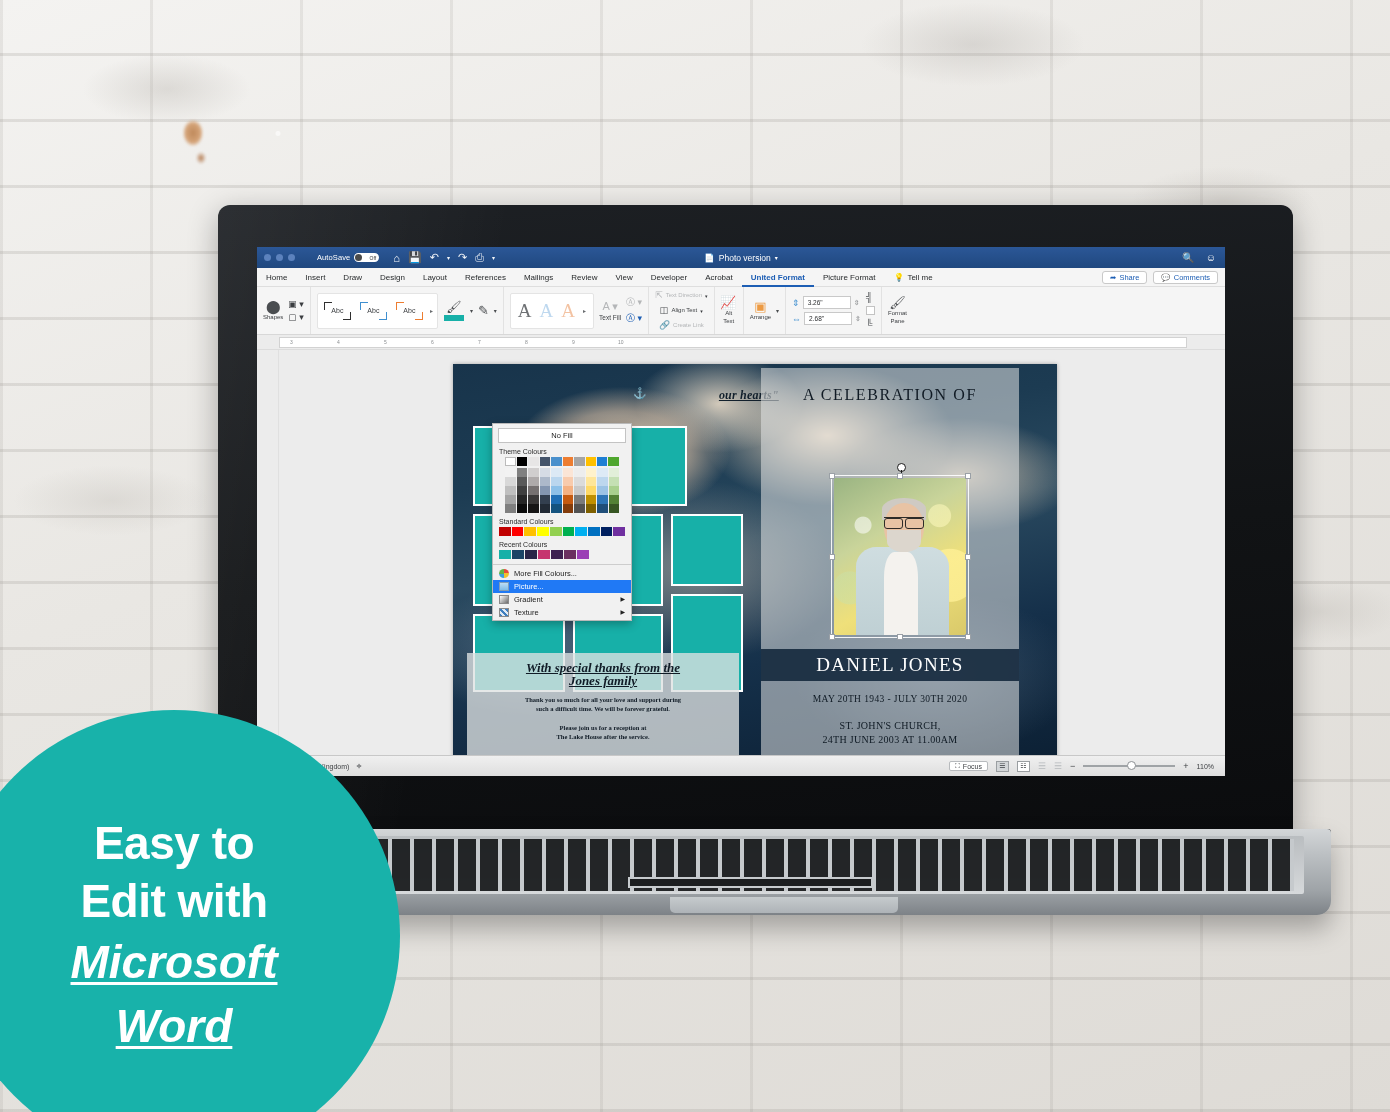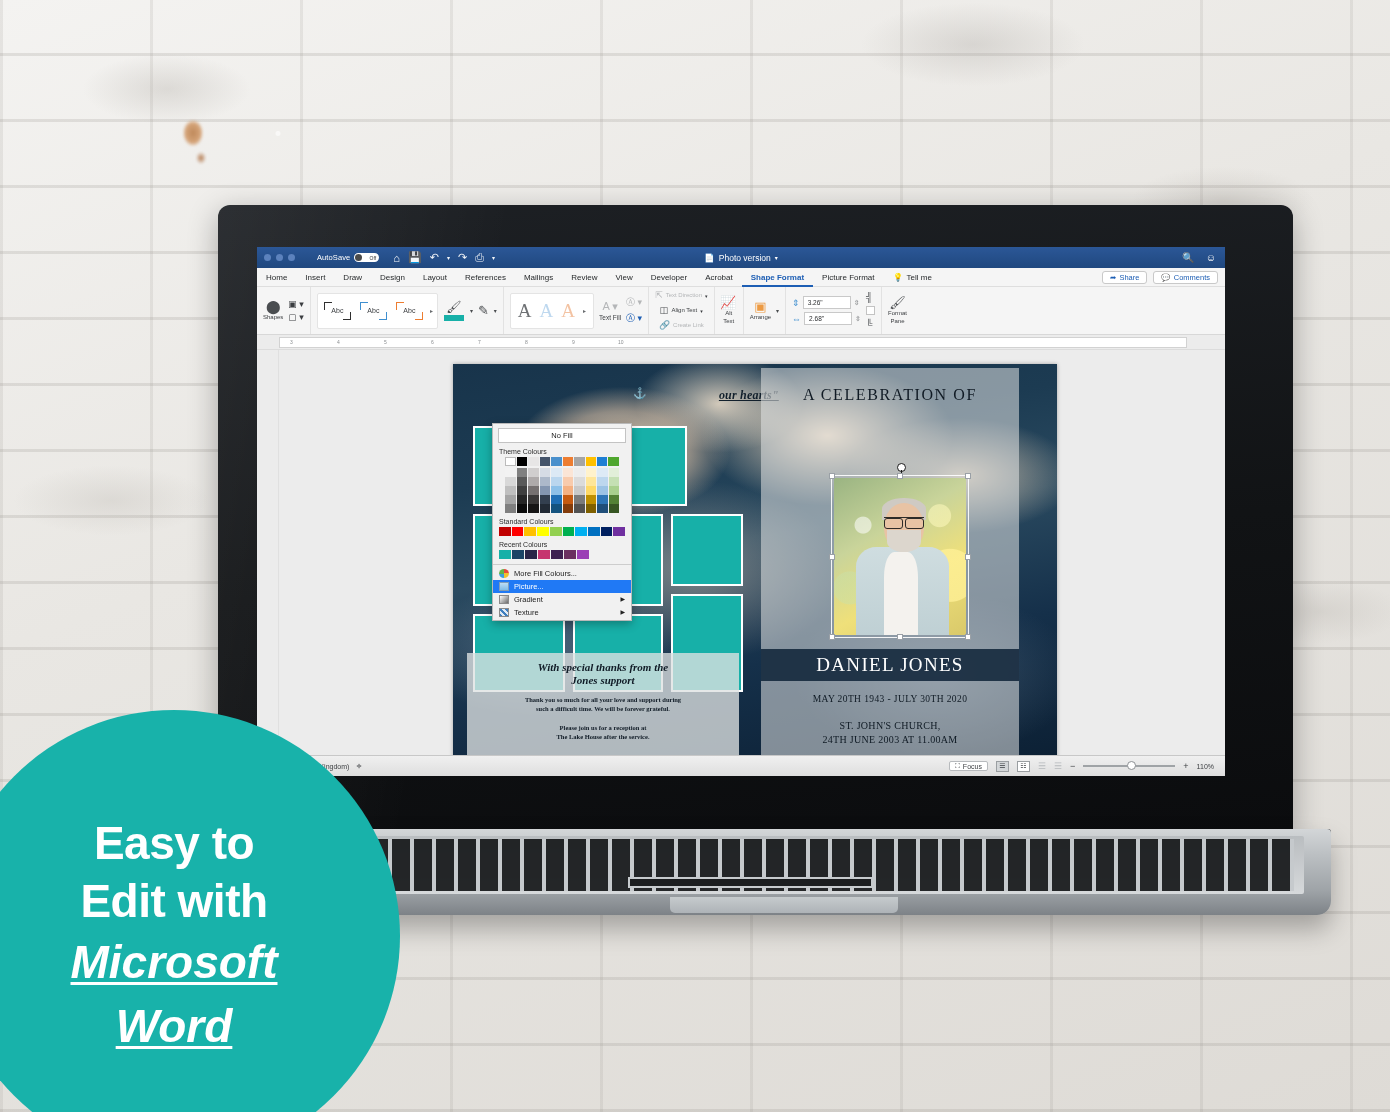--- a/index.html
+++ b/index.html
@@ -226,21 +226,21 @@
     letter-spacing:.2px;
   }
   .grid-photo{
     position:absolute; background:#17b0a8; border:2px solid #ffffff;
   }
   .thanksbox{
     position:absolute; left:14px; top:289px; width:272px; height:104px;
     background:rgba(222,226,226,.78); padding:8px 10px; text-align:center;
     font-family:"Liberation Serif",serif; color:#101b26;
   }
-  .thanks-h{ font-size:11px; font-weight:bold; font-style:italic; line-height:13px;}
+  .thanks-h{ font-size:13px; font-weight:bold; font-style:italic; text-decoration:underline; line-height:13px;}
   .thanks-p{ font-size:6.5px; font-weight:bold; line-height:9px; margin-top:8px;}
   .thanks-p2{ font-size:6.5px; font-weight:bold; line-height:9px; margin-top:10px;}
 
   
   .rcard{
     position:absolute; left:308px; top:4px; width:258px; height:390px;
     background:rgba(225,228,228,.55);
   }
   .celeb{
     position:absolute; left:308px; top:22px; width:258px; text-align:center;
@@ -437,21 +437,21 @@
           <div class="tab">Insert</div>
           <div class="tab">Draw</div>
           <div class="tab">Design</div>
           <div class="tab">Layout</div>
           <div class="tab">References</div>
           <div class="tab">Mailings</div>
           <div class="tab">Review</div>
           <div class="tab">View</div>
           <div class="tab">Developer</div>
           <div class="tab">Acrobat</div>
-          <div class="tab active">Shape Format</div>
+          <div class="tab active">United Format</div>
           <div class="tab">Picture Format</div>
           <div class="tellme">
             <span>💡</span>
             <span>Tell me</span>
           </div>
           <div class="tabbar-right">
             <div class="pillbtn">
               <span>➦</span>
               <span>Share</span>
             </div>
@@ -604,21 +604,21 @@
             <div class="grid-photo" style="left:120px; top:62px;  width:114px; height:80px;"></div>
             <div class="grid-photo" style="left:20px;  top:150px; width:94px;  height:92px;"></div>
             <div class="grid-photo" style="left:122px; top:150px; width:88px;  height:92px;"></div>
             <div class="grid-photo" style="left:218px; top:150px; width:72px;  height:72px;"></div>
             <div class="grid-photo" style="left:218px; top:230px; width:72px;  height:98px;"></div>
             <div class="grid-photo" style="left:20px;  top:250px; width:92px;  height:78px;"></div>
             <div class="grid-photo" style="left:120px; top:250px; width:90px;  height:78px;"></div>
 
             <div class="thanksbox">
               <div class="thanks-h">With special thanks from the</div>
-              <div class="thanks-h">Jones support</div>
+              <div class="thanks-h">Jones family</div>
               <div class="thanks-p">Thank you so much for all your love and support during</div>
               <div class="thanks-p" style="margin-top:0">such a difficult time. We will be forever grateful.</div>
               <div class="thanks-p2">Please join us for a reception at</div>
               <div class="thanks-p2" style="margin-top:0">The Lake House after the service.</div>
             </div>
 
             <div class="rcard"></div>
             <div class="celeb">A CELEBRATION OF</div>
 
             <div class="rot"></div>

